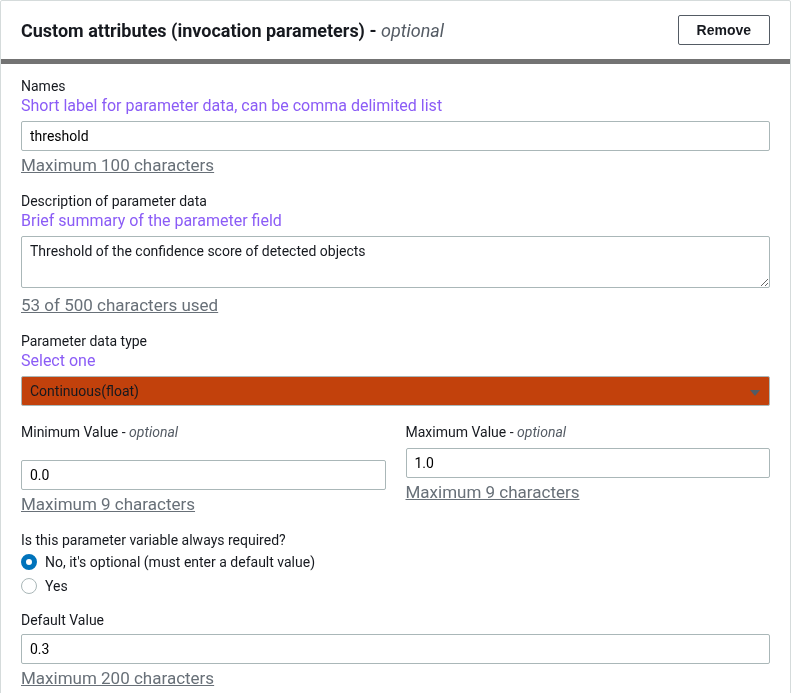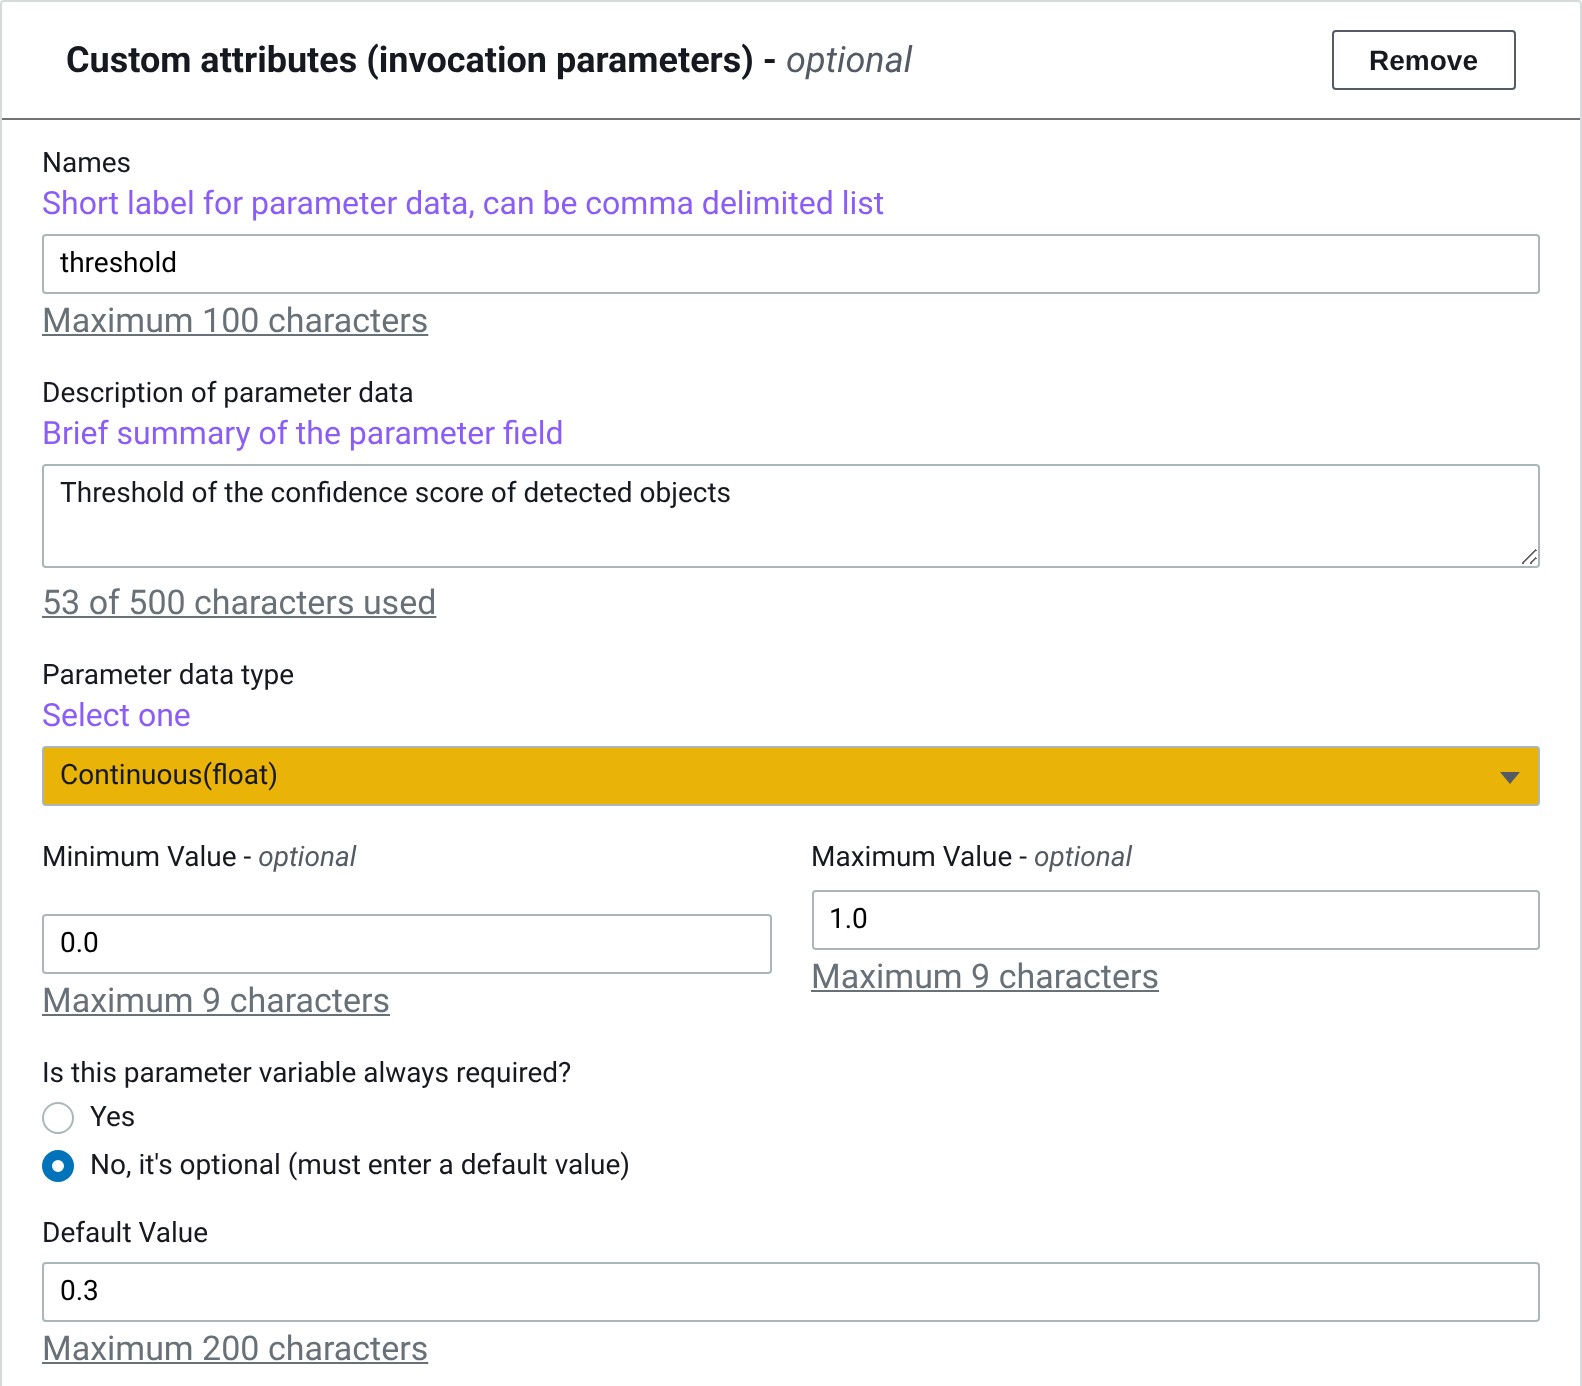--- a/index.html
+++ b/index.html
@@ -15,22 +15,22 @@
       width: 791px;
     }
     .panel {
       border: 1px solid #d5dbdb;
       border-radius: 2px;
     }
     .panel-header {
       display: flex;
       justify-content: space-between;
       align-items: center;
-      padding: 14px 32px;
-      border-bottom: 1px solid #737373;
+      padding: 14px 20px;
+      border-bottom: 5px solid #737373;
     }
     .panel-title {
       font-size: 18px;
       font-weight: 700;
       color: #16191f;
     }
     .panel-title .optional {
       font-style: italic;
       font-weight: 400;
       color: #545b64;
@@ -95,21 +95,21 @@
     .select-wrapper {
       position: relative;
     }
     .select-input {
       width: 100%;
       padding: 6px 8px;
       border: 1px solid #aab7b8;
       border-radius: 2px;
       font-size: 14px;
       font-family: inherit;
-      background: #eab308;
+      background: #c2410c;
       appearance: none;
       cursor: pointer;
     }
     .select-caret {
       position: absolute;
       right: 10px;
       top: 50%;
       transform: translateY(-50%);
       pointer-events: none;
     }
@@ -201,26 +201,26 @@
         </label>
         <input type="text" class="text-input" style="margin-top: 6px;" value="1.0">
         <div class="form-hint">Maximum 9 characters</div>
       </div>
     </div>
 
     <div class="form-group">
       <label class="form-label">Is this parameter variable always required?</label>
       <div class="radio-group">
         <div class="radio-item">
+          <span class="radio-circle selected"></span>
+          <span class="radio-label">No, it's optional (must enter a default value)</span>
+        </div>
+        <div class="radio-item">
           <span class="radio-circle"></span>
           <span class="radio-label">Yes</span>
-        </div>
-        <div class="radio-item">
-          <span class="radio-circle selected"></span>
-          <span class="radio-label">No, it's optional (must enter a default value)</span>
         </div>
       </div>
     </div>
 
     <div class="form-group" style="margin-bottom:0">
       <label class="form-label" style="margin-bottom:6px">Default Value</label>
       <input type="text" class="text-input" value="0.3" style="">
       <div class="form-hint">Maximum 200 characters</div>
     </div>
 

